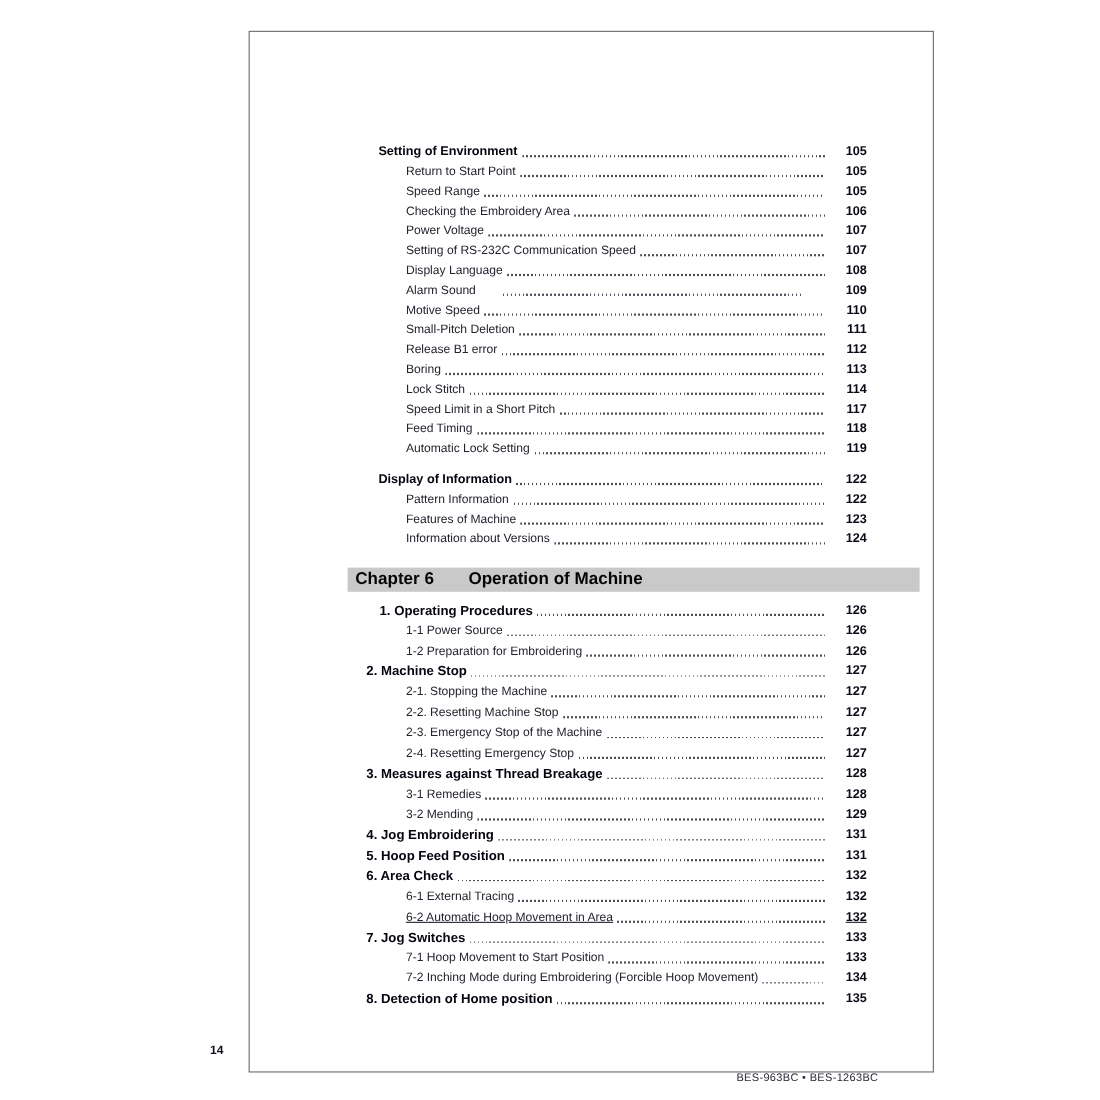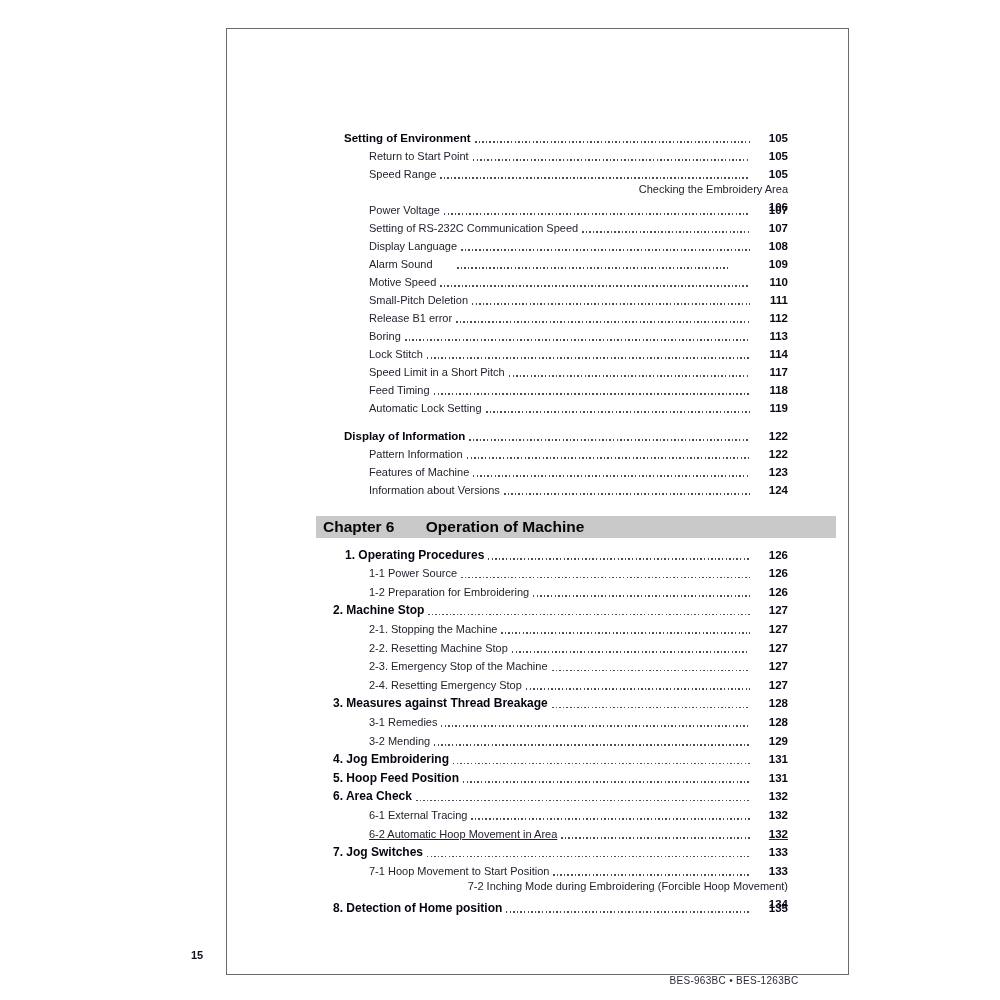--- a/index.html
+++ b/index.html
@@ -116,21 +116,21 @@
       <div class="row" style="padding-left: 36px;">
         <span class="t">Return to Start Point</span>
         <span class="leader"></span>
         <span class="p">105</span>
       </div>
       <div class="row" style="padding-left: 36px;">
         <span class="t">Speed Range</span>
         <span class="leader"></span>
         <span class="p">105</span>
       </div>
-      <div class="row" style="padding-left: 36px; flex-direction: column;">
+      <div class="row" style="padding-left: 36px;">
         <span class="t">Checking the Embroidery Area</span>
         <span class="leader"></span>
         <span class="p">106</span>
       </div>
       <div class="row" style="padding-left: 36px;">
         <span class="t">Power Voltage</span>
         <span class="leader"></span>
         <span class="p">107</span>
       </div>
       <div class="row" style="padding-left: 36px;">
@@ -299,28 +299,28 @@
       <div class="row bold" style="padding-left: 0px;">
         <span class="t">7. Jog Switches</span>
         <span class="leader"></span>
         <span class="p">133</span>
       </div>
       <div class="row" style="padding-left: 36px;">
         <span class="t">7-1 Hoop Movement to Start Position</span>
         <span class="leader"></span>
         <span class="p">133</span>
       </div>
-      <div class="row" style="padding-left: 36px; flex-direction: column;">
+      <div class="row" style="padding-left: 36px;">
         <span class="t">7-2 Inching Mode during Embroidering (Forcible Hoop Movement)</span>
         <span class="leader"></span>
         <span class="p">134</span>
       </div>
       <div class="row bold" style="padding-left: 0px;">
         <span class="t">8. Detection of Home position</span>
         <span class="leader"></span>
         <span class="p">135</span>
       </div>
     </div>
 
   <div class="footer-model">BES-963BC • BES-1263BC</div>
 </div>
 
-<div class="page-number">15</div>
+<div class="page-number">14</div>
 
 </body></html>

